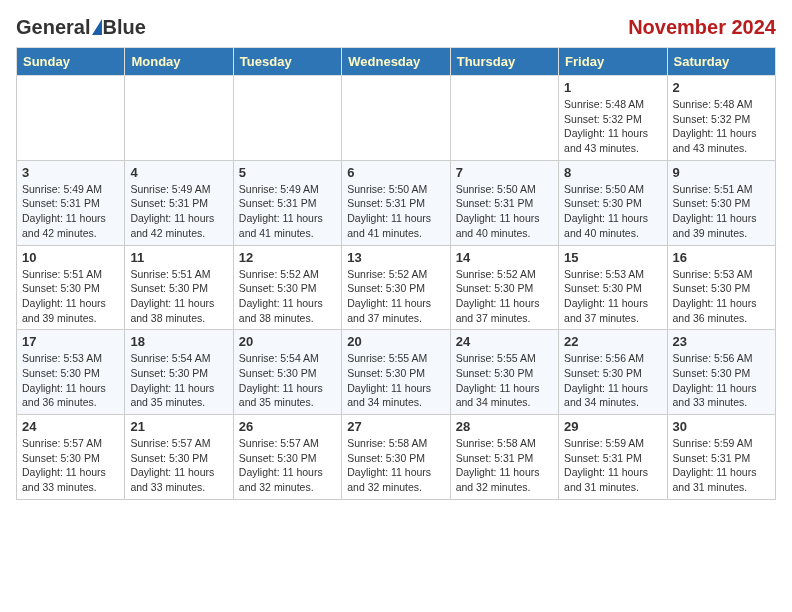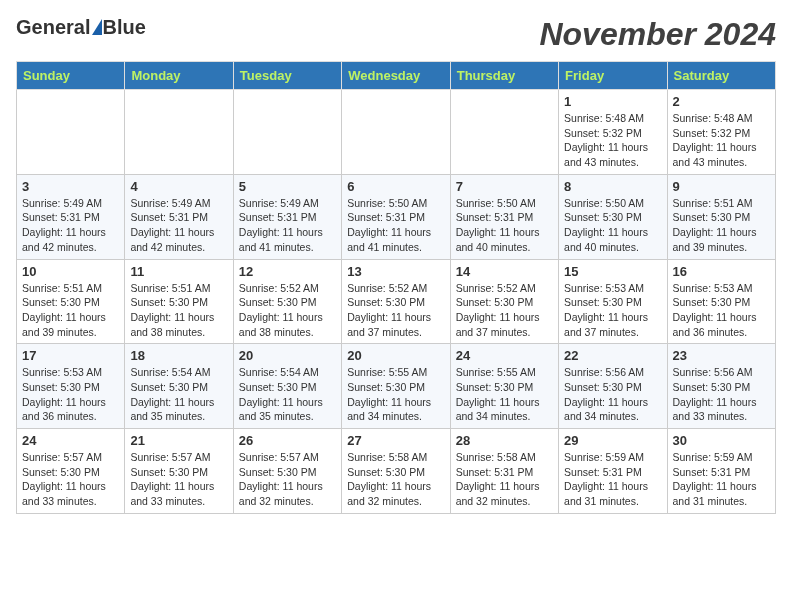--- a/index.html
+++ b/index.html
@@ -37,37 +37,36 @@
       vertical-align: middle;
     }
     .logo-line {
       display: flex;
       align-items: center;
     }
     .title-block {
       text-align: right;
     }
     .title-block h1 {
-      font-size: 32px;
-      font-weight: bold;
-      color: #404040;
-      font-style: italic;
+      font-size: 20px;
+      font-weight: bold;
+      color: #b91c1c;
     }
     .title-block h2 {
       font-size: 16px;
       font-weight: normal;
       color: #555;
     }
     .calendar {
       width: 100%;
       border-collapse: collapse;
     }
     .calendar th {
       background-color: #2e75b6;
-      color: #bef264;
+      color: #fef9c3;
       font-size: 13px;
       font-weight: bold;
       padding: 6px 6px;
       text-align: left;
       border: 1px solid #ddd;
     }
     .calendar td {
       vertical-align: top;
       border: 1px solid #ccc;
       padding: 4px 5px;

